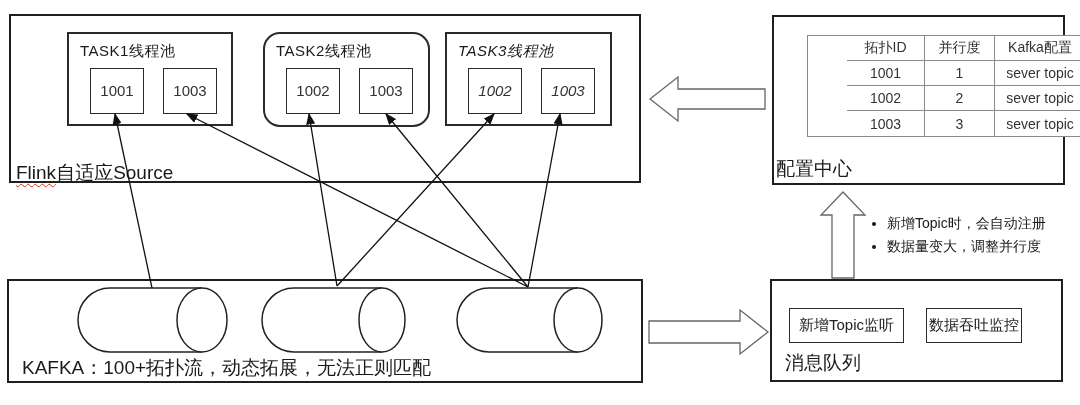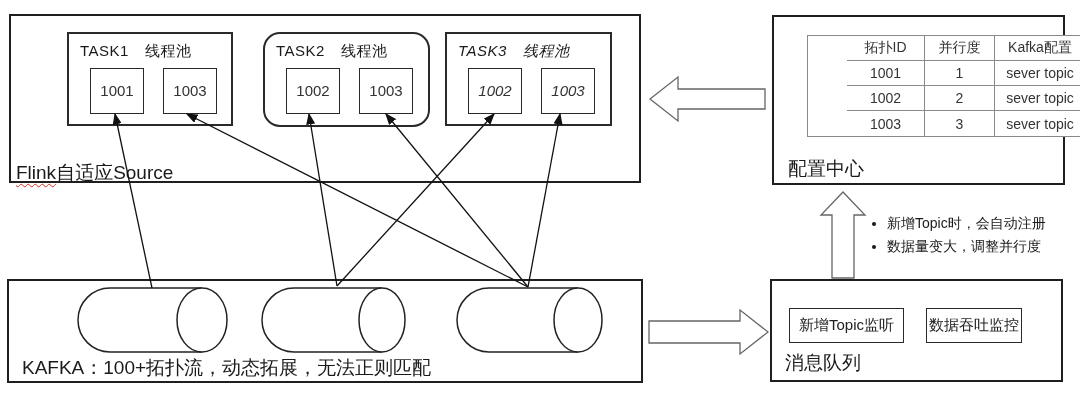--- a/index.html
+++ b/index.html
@@ -2,21 +2,21 @@
 <html><head>
 <meta charset="utf-8">
 <style>
   html,body{margin:0;padding:0;background:#fff;}
   .canvas{
     position:relative;width:1080px;height:405px;background:#fff;overflow:hidden;
     font-family:"Liberation Sans","DejaVu Sans",sans-serif;color:#1a1a1a;
   }
   .box{position:absolute;background:#fff;border:2px solid #1f1f1f;box-sizing:border-box;}
   .task-box{position:absolute;background:#fff;border:2px solid #2a2a2a;box-sizing:border-box;}
-  .task-title{display:flex;gap:16px;padding:8px 0 0 11px;font-size:15px;letter-spacing:.5px;}
+  .task-title{display:flex;gap:0;padding:8px 0 0 11px;font-size:15px;letter-spacing:.5px;}
   .slot{position:absolute;top:34px;width:54px;height:46px;border:1px solid #2a2a2a;
         box-sizing:border-box;background:#fff;text-align:center;line-height:44px;font-size:15px;color:#333;}
   .slot.s1{left:21px}
   .slot.s2{left:94px}
   .corner-label{position:absolute;font-size:19px;color:#1a1a1a;white-space:nowrap;}
   .brand{text-decoration:underline;text-decoration-style:wavy;text-decoration-color:#d93025;
          text-decoration-thickness:1px;text-underline-offset:4px;}
   .queue-label{position:absolute;width:100px;text-align:center;font-size:15px;line-height:22px;color:#333;}
   .cfg-table{position:absolute;left:33px;top:18px;display:grid;grid-template-columns:78px 70px 90px;
              grid-auto-rows:25px;border:1px solid #8a8a8a;font-size:14px;color:#333;padding-left:39px;}
@@ -93,21 +93,21 @@
       <div class="cfg-cell">1001</div>
       <div class="cfg-cell">1</div>
       <div class="cfg-cell">sever topic</div>
       <div class="cfg-cell">1002</div>
       <div class="cfg-cell">2</div>
       <div class="cfg-cell">sever topic</div>
       <div class="cfg-cell">1003</div>
       <div class="cfg-cell">3</div>
       <div class="cfg-cell">sever topic</div>
     </div>
-    <div class="corner-label" style="left:14px;top:139px;">配置中心</div>
+    <div class="corner-label" style="left:2px;top:139px;">配置中心</div>
   </div>
 
   <ul class="notes">
     <li>新增Topic时，会自动注册</li>
     <li>数据量变大，调整并行度</li>
   </ul>
 
   <div class="box" style="left:770px;top:279px;width:293px;height:103px;">
     <div class="module-box" style="left:17px;width:115px;">新增Topic监听</div>
     <div class="module-box" style="left:154px;width:96px;">数据吞吐监控</div>

